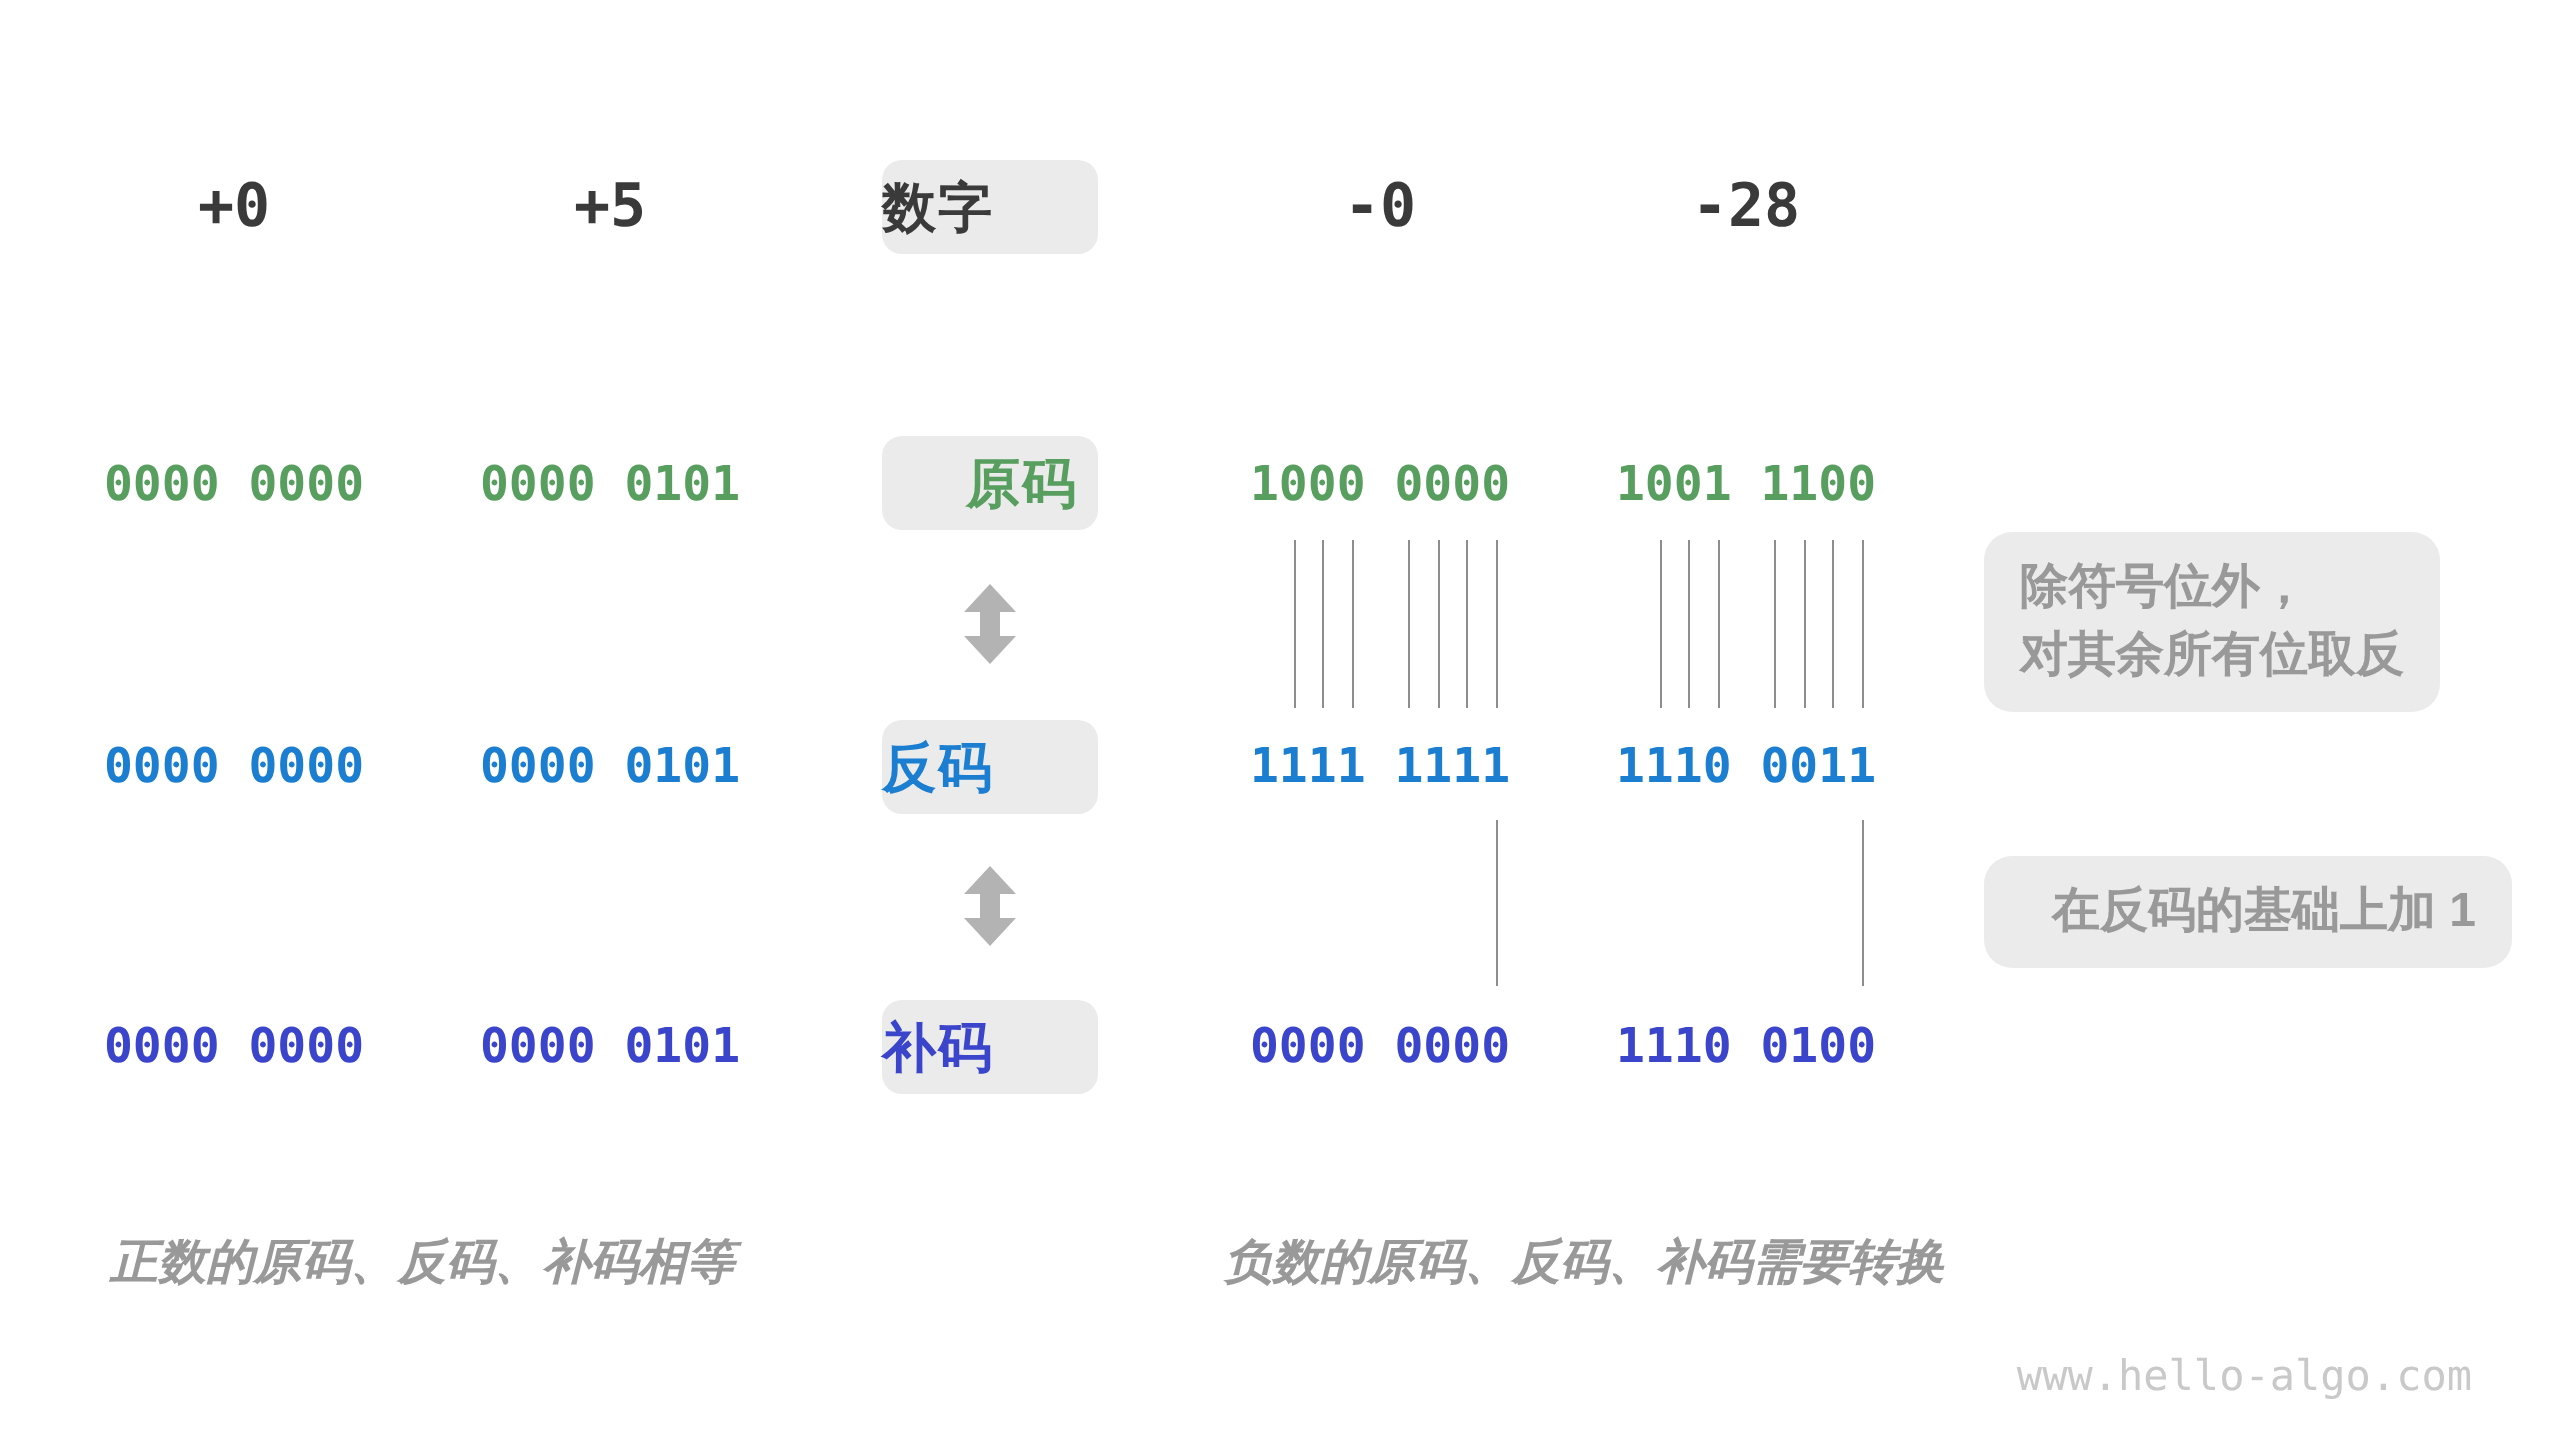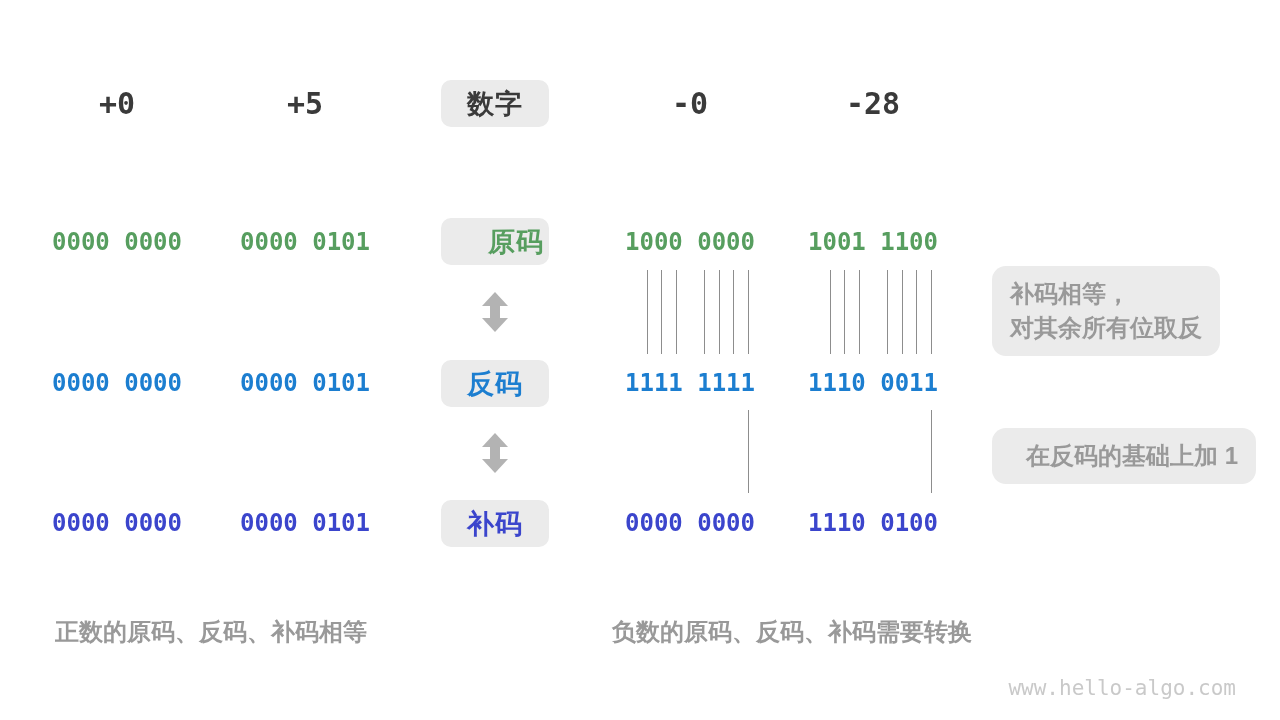--- a/index.html
+++ b/index.html
@@ -12,31 +12,31 @@
     position:absolute; transform:translateX(-50%);
     font-size:30px; line-height:34px; color:#3a3a3a; white-space:pre;
   }
   .bin {
     position:absolute; transform:translateX(-50%);
     font-size:24px; line-height:28px; white-space:pre;
   }
   .labelbox {
     position:absolute; left:441px; width:108px; height:47px;
     background:#ebebeb; border-radius:10px;
-    display:flex; align-items:center; justify-content:center;
+    display:flex; align-items:center; 
     font-size:27px; font-weight:bold; letter-spacing:1px;
   }
   .ann {
     position:absolute; left:992px; background:#ebebeb; border-radius:14px;
     color:#999999; font-weight:bold; font-size:24px; line-height:34px;
     padding:11px 18px; white-space:pre;
   }
   .caption {
     position:absolute; color:#999999; font-weight:bold;
-    font-size:24px; line-height:28px; white-space:pre;
+    font-size:24px; line-height:28px; white-space:pre;font-style:italic;
   }
   .vline { position:absolute; width:1px; background:#8d8d8d; }
   .tick  { top:270px; height:84px; }
   .addline { top:410px; height:83px; }
   .arrow { position:absolute; left:481px; width:28px; height:40px; }
   .watermark {
     position:absolute; right:44px; bottom:20px;
     font-family:"DejaVu Sans Mono", monospace;
     font-size:21px; color:#c9c9c9;
   }
@@ -84,21 +84,21 @@
   </svg>
 
   <div class="bin mono" style="left: 117px; top: 369px; color: rgb(28, 126, 208);">0000 0000</div>
   <div class="bin mono" style="left: 305px; top: 369px; color: rgb(28, 126, 208);">0000 0101</div>
   <div class="bin mono" style="left: 690px; top: 369px; color: rgb(28, 126, 208);">1111 1111</div>
   <div class="bin mono" style="left: 873px; top: 369px; color: rgb(28, 126, 208);">1110 0011</div>
   <div class="labelbox" style="top:360px;">
     <span style="color: rgb(28, 126, 208);">反码</span>
   </div>
 
-  <div class="ann" style="top:266px;">补码相等，
+  <div class="ann" style="top:266px;">除符号位外，
 对其余所有位取反</div>
 
   <div class="vline addline" style="left:748px;"></div>
   <div class="vline addline" style="left:931px;"></div>
 
   <svg class="arrow" style="top:433px;" viewBox="0 0 28 40">
     <polygon points="14,0 27,14 1,14" fill="#b3b3b3"></polygon>
     <rect x="9" y="13" width="10" height="14" fill="#b3b3b3"></rect>
     <polygon points="14,40 27,26 1,26" fill="#b3b3b3"></polygon>
   </svg>

